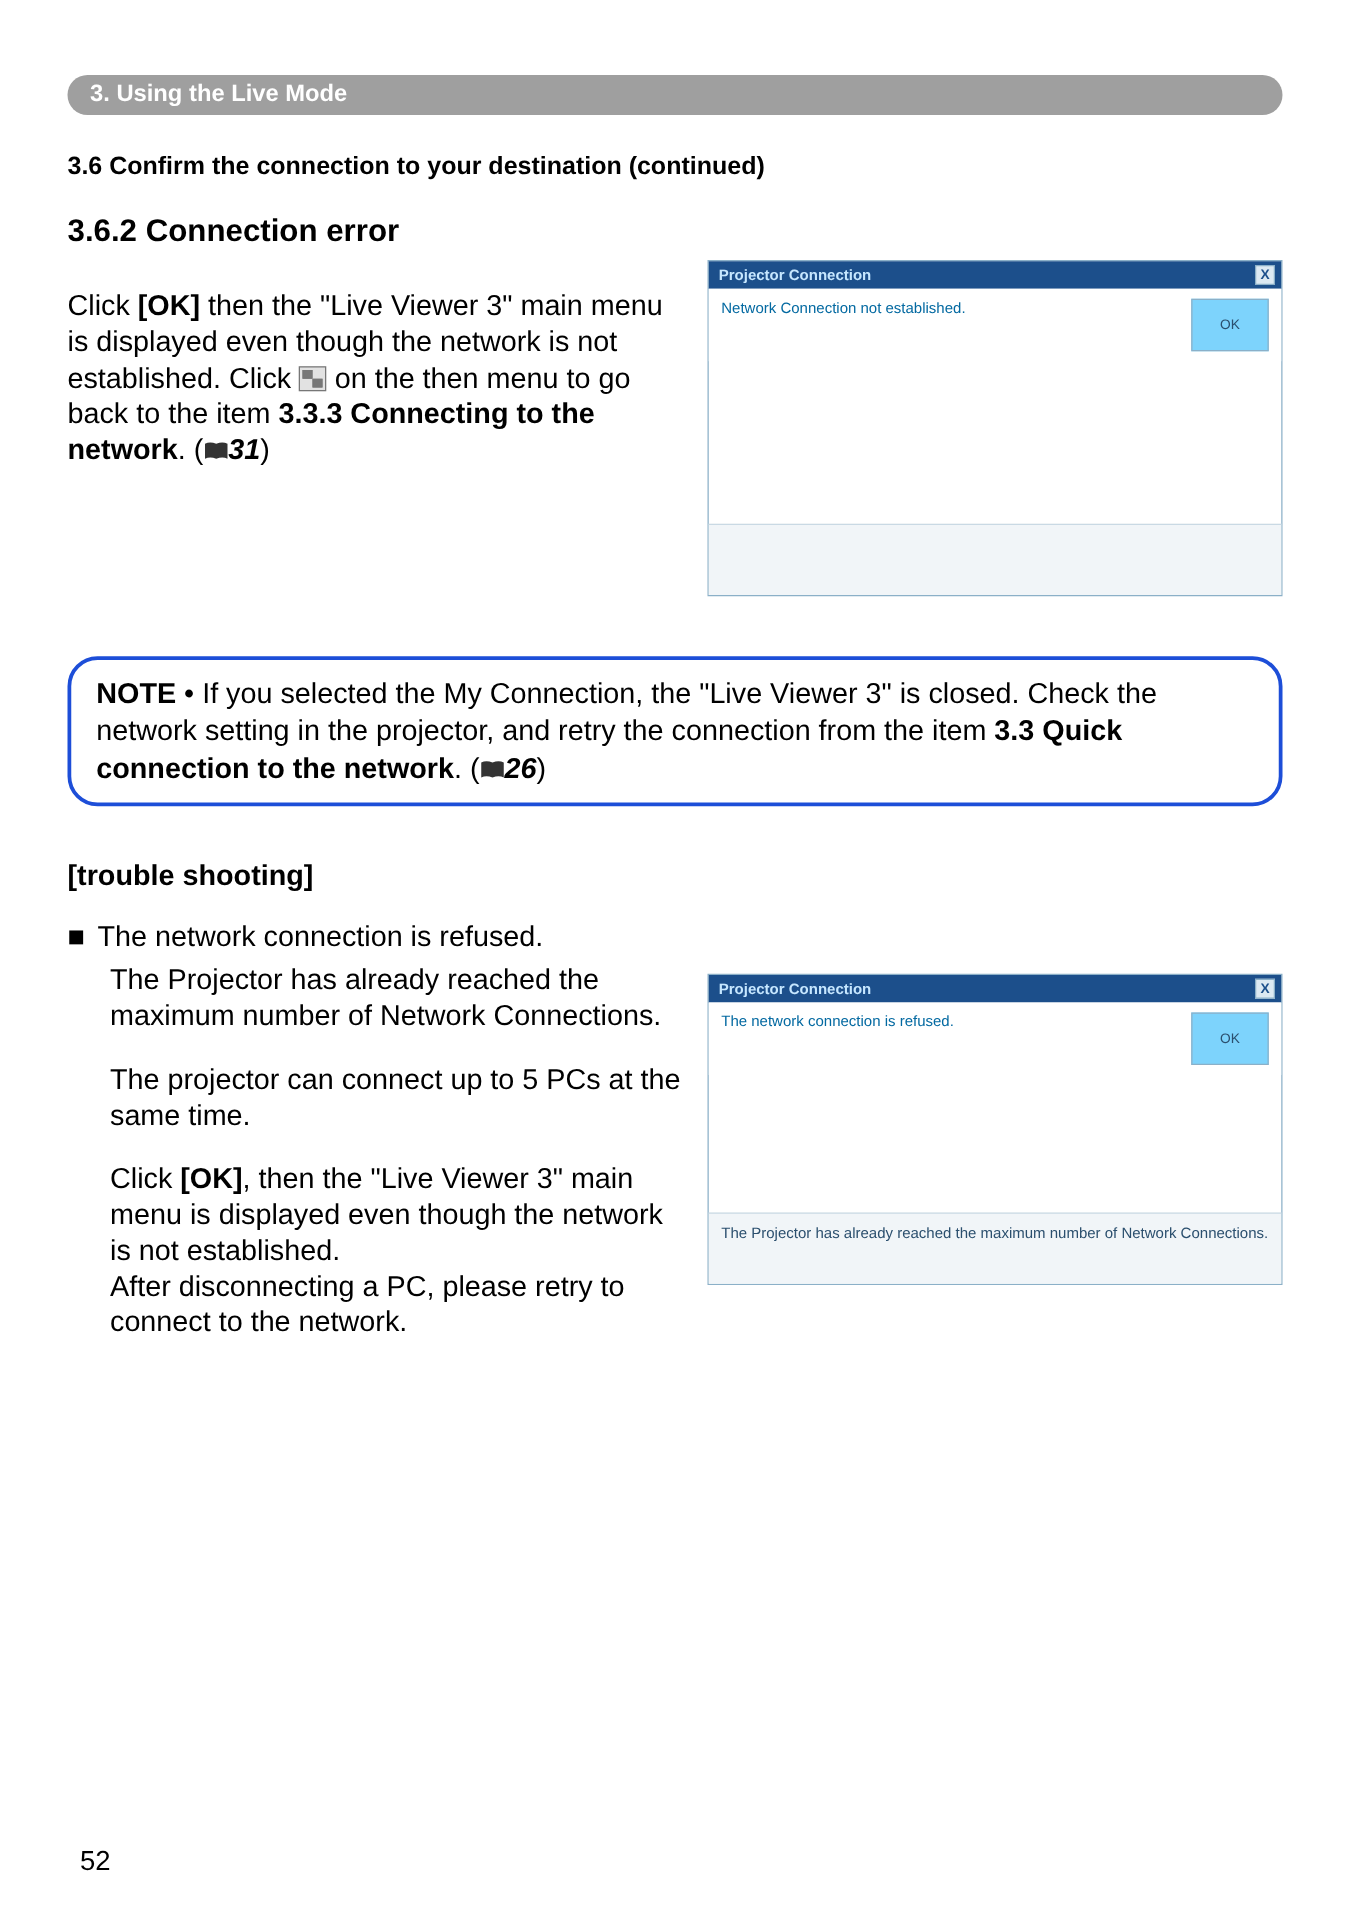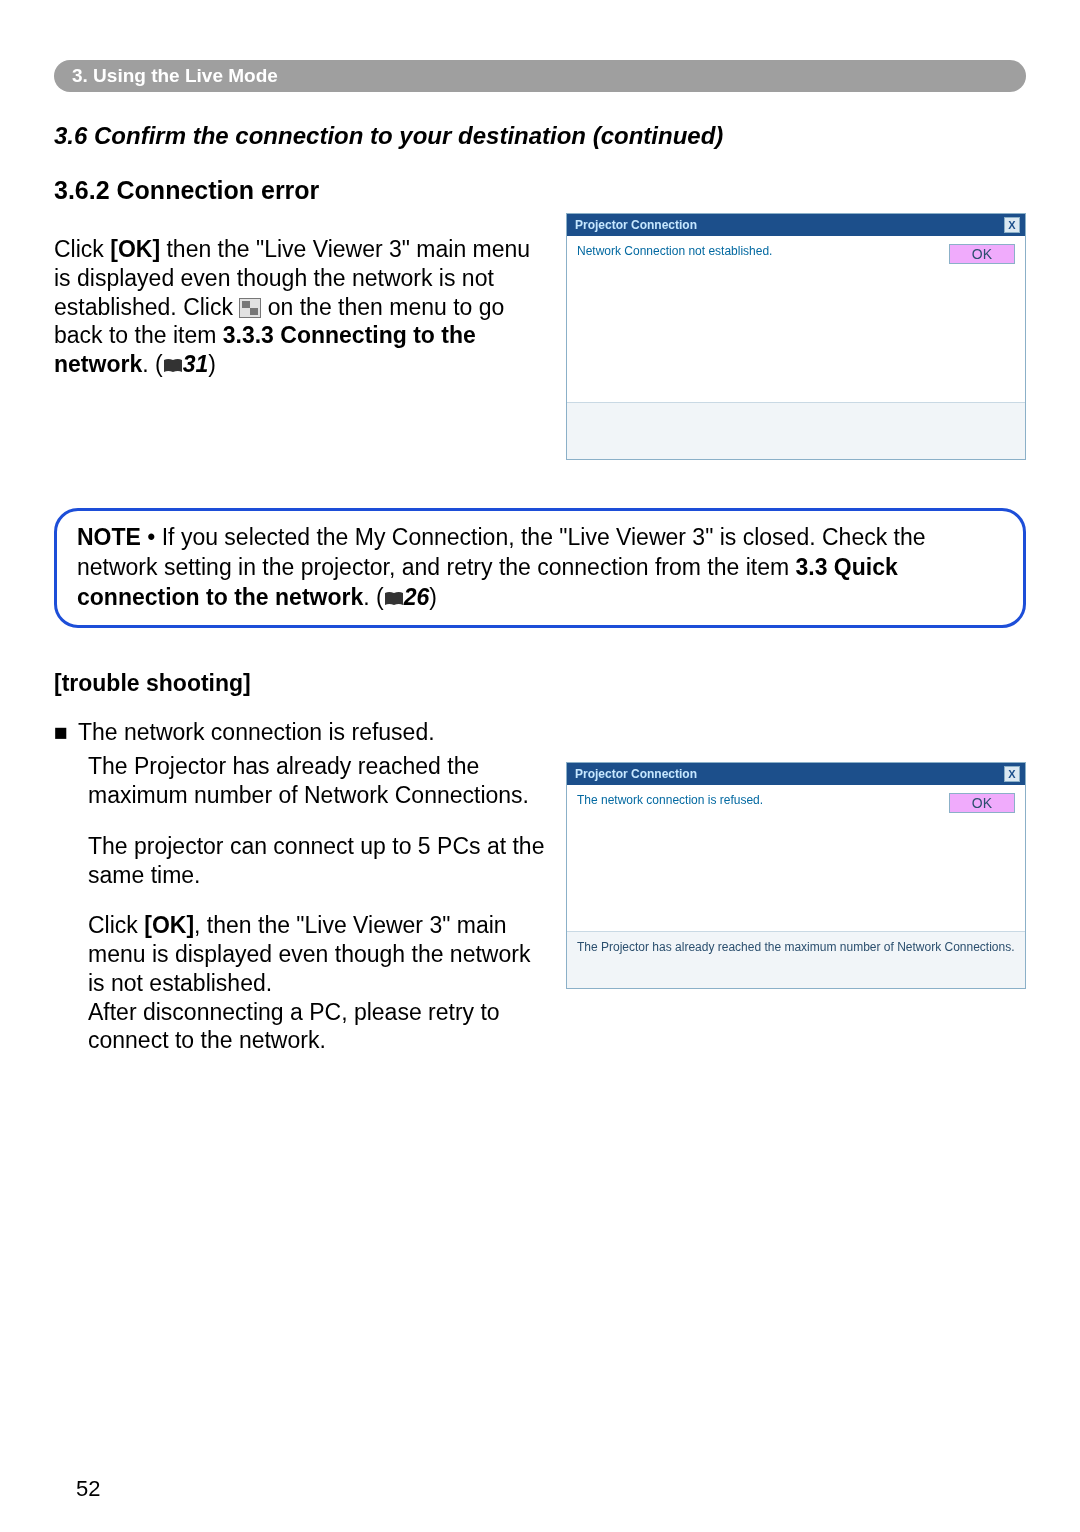--- a/index.html
+++ b/index.html
@@ -25,23 +25,22 @@
     align-items: center;
     margin-bottom: 30px;
     padding-left: 18px;
   }
   .chapter-bar-text {
     color: #fff;
     font-weight: bold;
     font-size: 19px;
   }
   .section-title {
-    font-style: italic;
-    font-weight: bold;
-    font-size: 24px;
+    font-weight: bold;
+    font-size: 20px;
     margin-bottom: 26px;
   }
   .subsection-title {
     font-weight: bold;
     font-size: 25px;
     margin-bottom: 8px;
   }
   .row {
     display: flex;
     align-items: flex-start;
@@ -90,24 +89,24 @@
     align-items: flex-start;
     justify-content: space-between;
     background: #fff;
   }
   .dialog-msg {
     font-size: 12px;
     color: #0369a1;
   }
   .ok-btn {
     border: 1px solid #8bb0c8;
-    background: #f0abfc;
-    font-size: 14px;
+    background: #7dd3fc;
+    font-size: 11px;
     color: #2b4f6e;
-    padding: 1px 22px;
+    padding: 14px 22px;
   }
   .dialog-mid {
     height: 130px;
   }
   .dialog-footer {
     border-top: 1px solid #c9d9e4;
     background: #f1f5f8;
     padding: 8px 10px;
     min-height: 40px;
     font-size: 12px;
@@ -163,21 +162,21 @@
   .tiny-icon::before, .tiny-icon::after {
     content:"";
     position:absolute;
     background:#777;
   }
   .tiny-icon::before { left:2px; top:2px; width:6px; height:5px; border:1px solid #777;}
   .tiny-icon::after { left:10px; top:9px; width:6px; height:5px; border:1px solid #777;}
   .page-num {
     position: absolute;
     bottom: 30px;
-    left: 76px;
+    left: 64px;
     font-size: 22px;
   }
   .italic { font-style: italic; }
 </style>
 </head>
 <body>
 
 <div class="page">
   <div class="chapter-bar">
     <span class="chapter-bar-text">3. Using the Live Mode</span>

